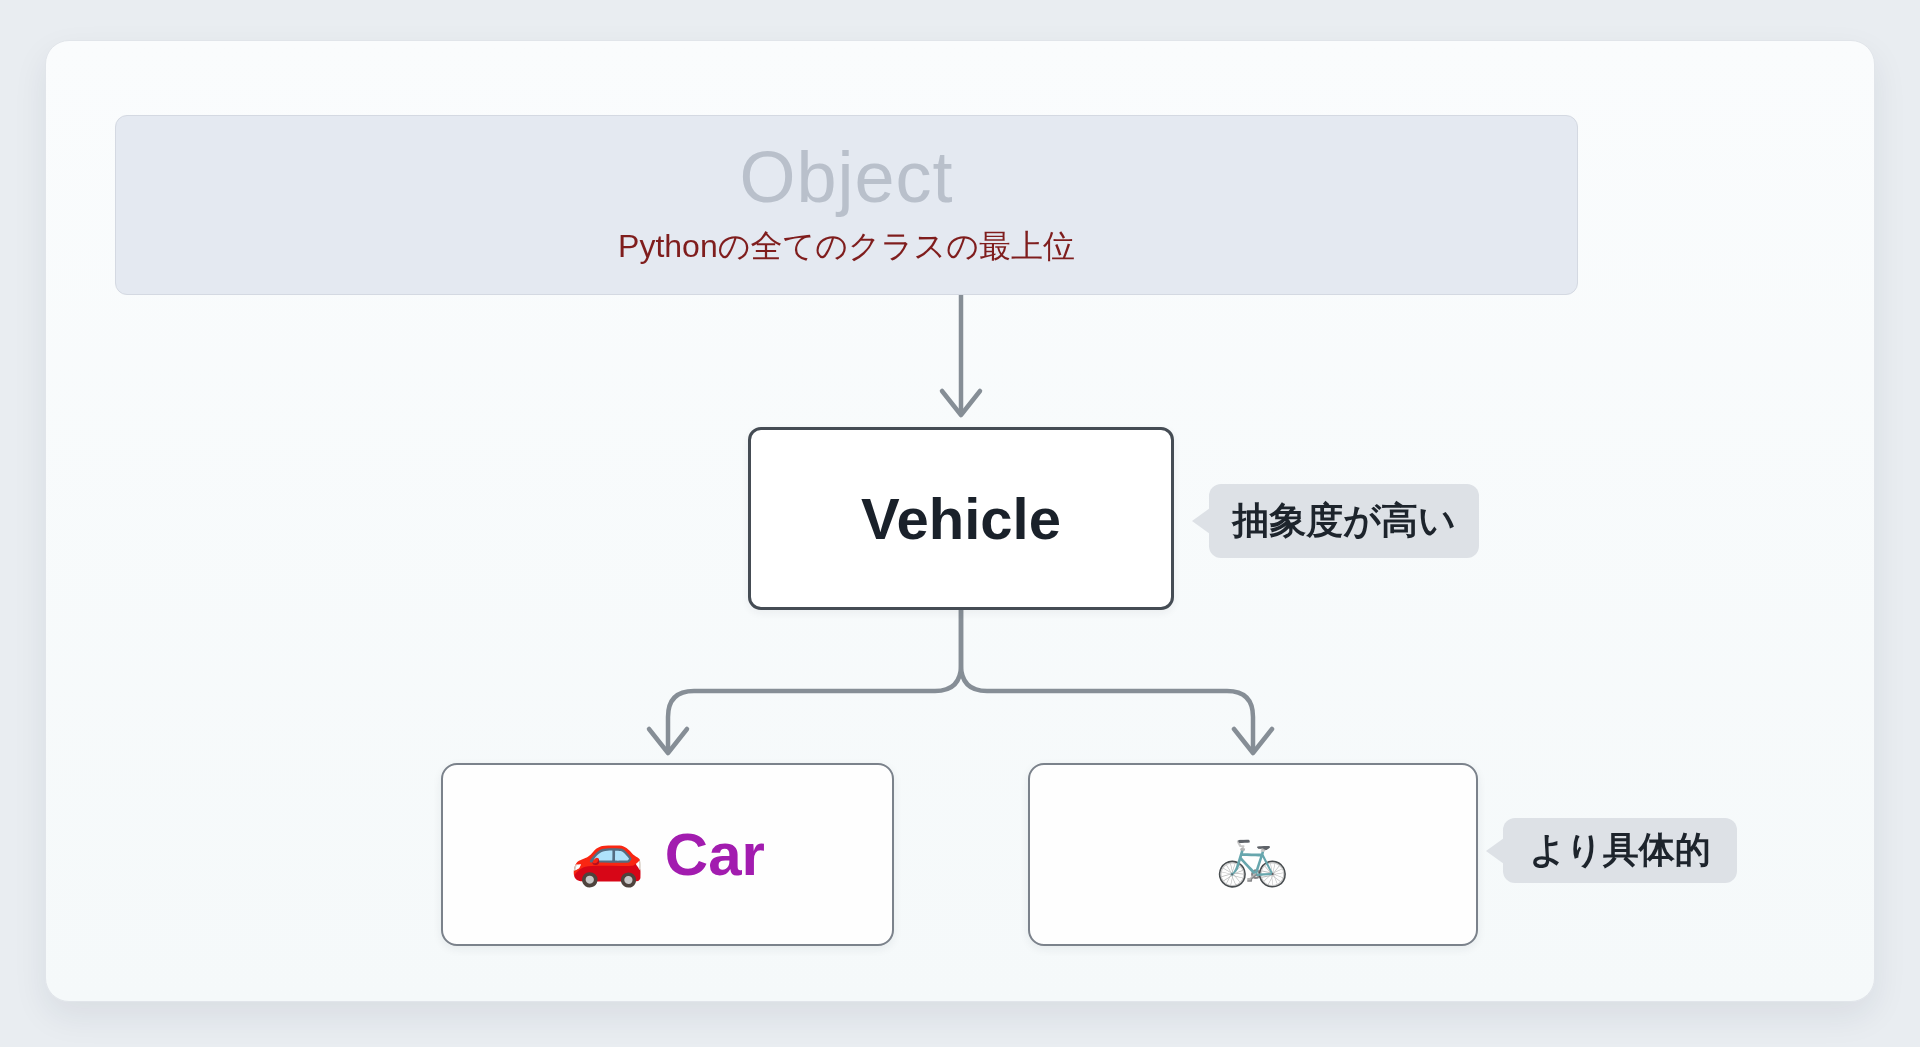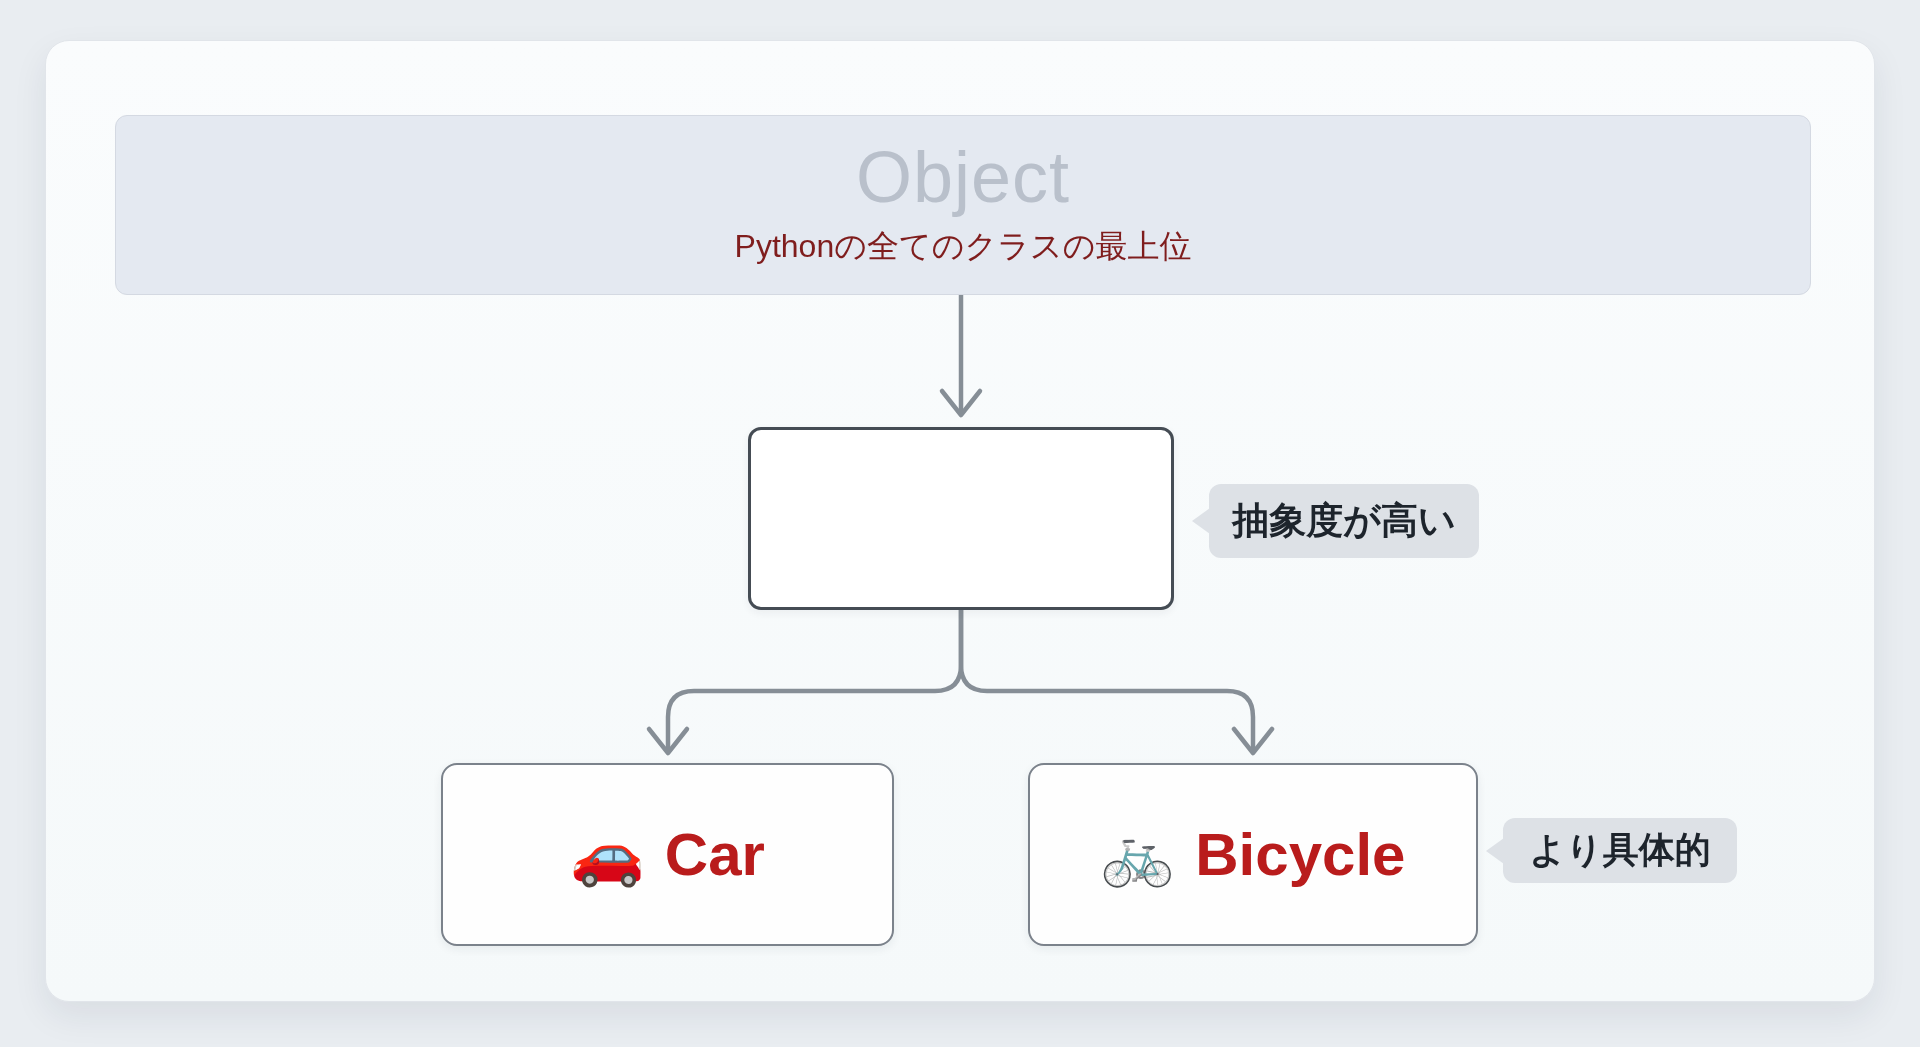--- a/index.html
+++ b/index.html
@@ -22,21 +22,21 @@
   .node {
     position: absolute;
     display: flex;
     flex-direction: column;
     align-items: center;
     justify-content: center;
   }
   
   .object-node {
     left: 69px; top: 74px;
-    width: 1696px; height: 180px;
+    width: 1463px; height: 180px;
     background: #e4e9f1;
     border: 1px solid #d4d9e2;
     border-radius: 12px;
     gap: 12px;
   }
   .object-title {
     font-size: 72px;
     font-weight: 500;
     line-height: 1;
     color: #b9c0cb;
@@ -75,21 +75,21 @@
     border-radius: 16px;
     box-shadow: 0 3px 10px rgba(30, 41, 59, 0.07);
   }
   .car-node { left: 395px; top: 722px; width: 453px; height: 183px; }
   .bicycle-node { left: 982px; top: 722px; width: 450px; height: 183px; }
   .leaf-emoji { font-size: 60px; line-height: 1; }
   .leaf-label {
     font-size: 60px;
     font-weight: 700;
     line-height: 1;
-    color: #b91c1c;
+    color: #a21caf;
   }
   
   .callout {
     position: absolute;
     background: #dde1e6;
     border-radius: 12px;
     display: flex;
     align-items: center;
     justify-content: center;
     font-weight: 700;
@@ -137,28 +137,28 @@
       <polyline points="1188,688 1207,712 1226,688"></polyline>
     </g>
   </svg>
 
   <div class="node object-node">
     <div class="object-title">Object</div>
     <div class="object-subtitle">Pythonの全てのクラスの最上位</div>
   </div>
 
   <div class="node vehicle-node">
+    <div class="vehicle-title">Vehicle</div>
   </div>
 
   <div class="node leaf-node car-node">
     <span class="leaf-emoji">🚗</span>
     <span class="leaf-label">Car</span>
   </div>
 
   <div class="node leaf-node bicycle-node">
     <span class="leaf-emoji">🚲</span>
-    <span class="leaf-label">Bicycle</span>
   </div>
 
   <div class="callout callout-abstract">抽象度が高い</div>
   <div class="callout callout-concrete">より具体的</div>
 
 </div>
 
 </body></html>

